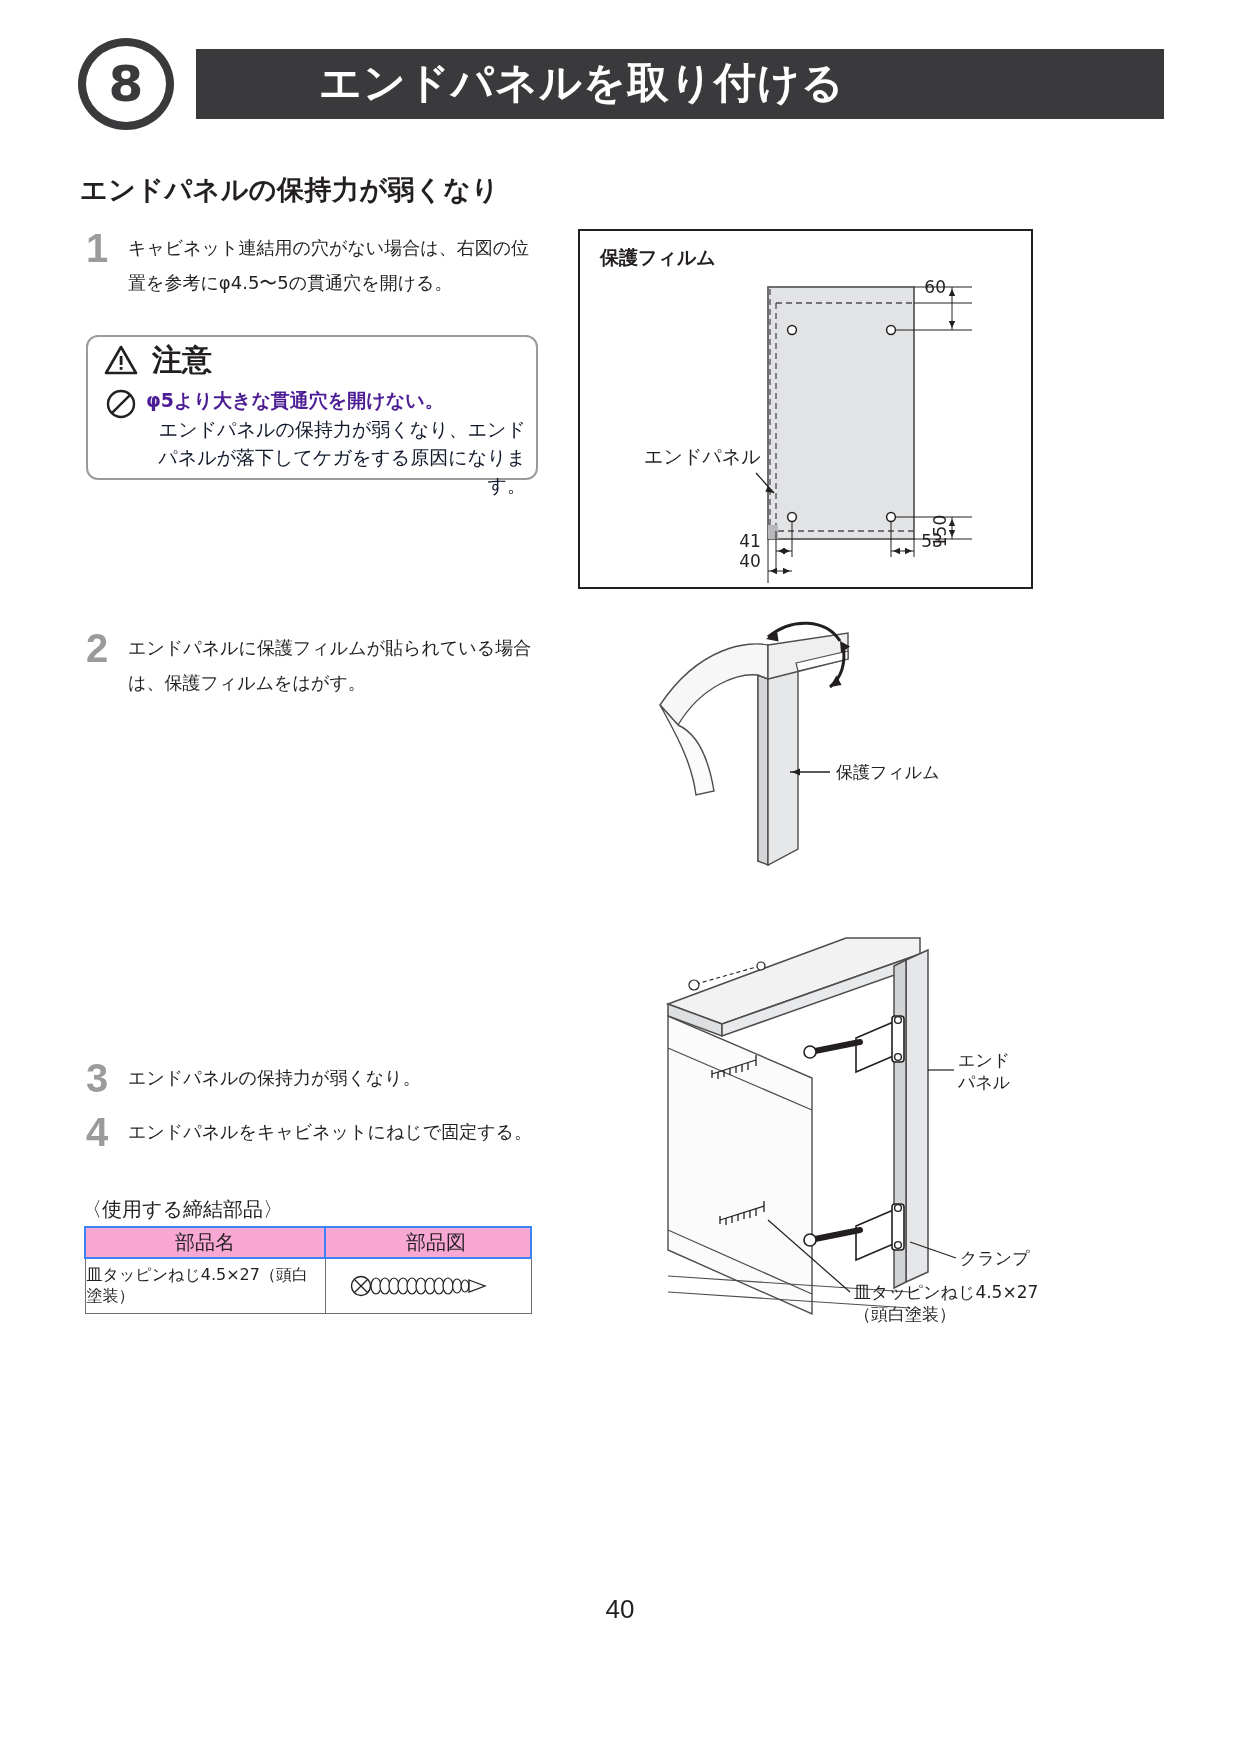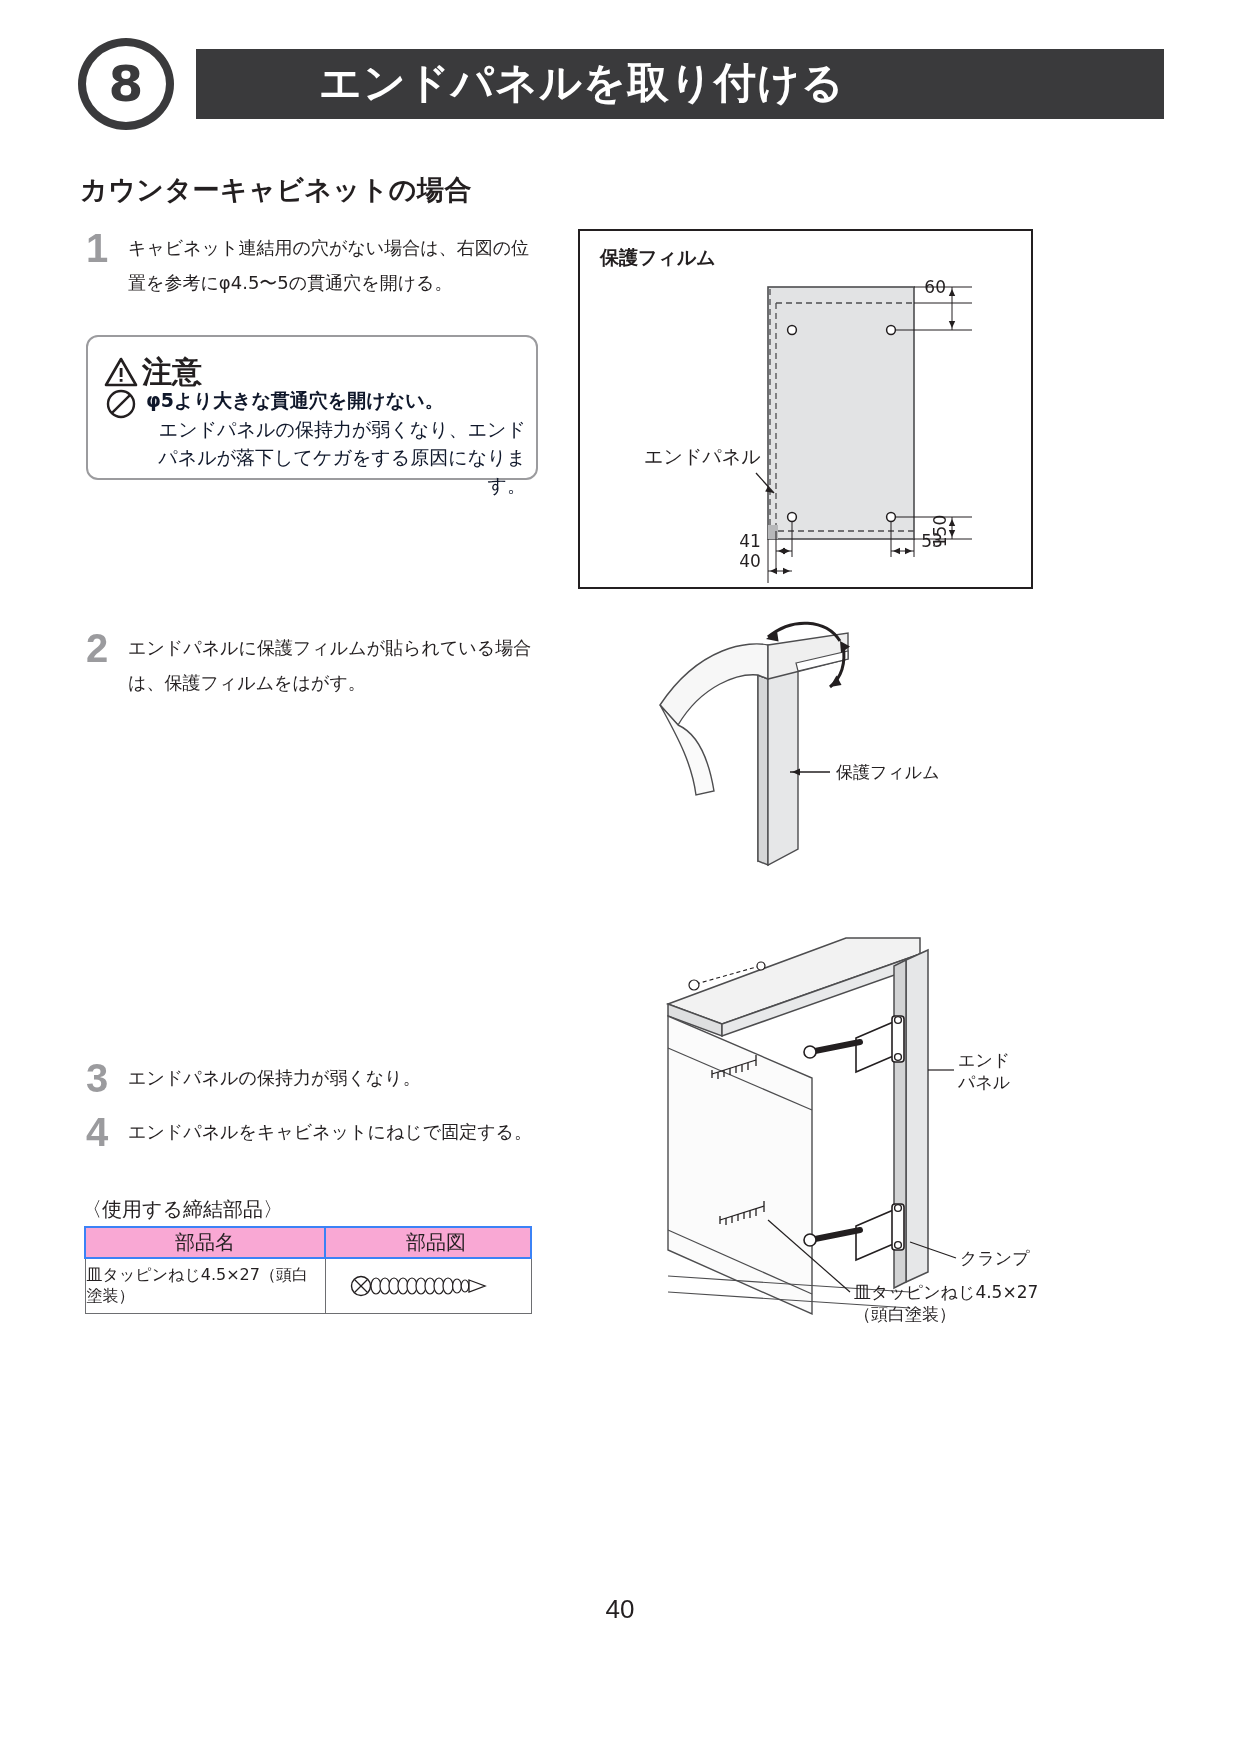--- a/index.html
+++ b/index.html
@@ -68,34 +68,34 @@
   #step3{left:86px;top:1058px;width:460px;}
   #step4{left:86px;top:1112px;width:460px;}
 
   
   .caution{
     position:absolute;left:86px;top:335px;width:452px;height:145px;
     border:2px solid #9b9b9e;border-radius:12px;
     box-sizing:border-box;background:#fff;
   }
   .caution-head{
-    position:absolute;left:16px;top:20px;
-    display:flex;align-items:center;gap:4px;
+    position:absolute;left:16px;top:8px;
+    display:flex;align-items:center;gap:14px;
   }
   .warn-tri{width:34px;height:30px;display:block;}
   .caution-word{
     font-size:30px;font-weight:bold;color:#231f20;line-height:1;
     font-family:"DejaVu Sans","Liberation Sans",sans-serif;
   }
   .prohibit{
     position:absolute;left:18px;top:52px;width:30px;height:30px;
   }
   .caution-b1{
     position:absolute;left:58px;top:50px;
-    font-size:19px;font-weight:bold;color:#0f172a;
+    font-size:19px;font-weight:bold;color:#4c1d95;
     font-family:"DejaVu Sans","Liberation Sans",sans-serif;
     line-height:1.4;
   }
   .caution-b2{
     position:absolute;left:58px;top:78px;width:380px;
     font-size:19px;color:#0f172a;line-height:28px;
     font-family:"DejaVu Sans","Liberation Sans",sans-serif;
     text-align:right;
   }
 
@@ -156,21 +156,21 @@
 <div class="page">
 
   <div class="sec-header">
     <div class="sec-bar"></div>
     <div class="sec-title">エンドパネルを取り付ける</div>
     <div class="sec-circle">
       <div class="sec-num">8</div>
     </div>
   </div>
 
-  <div class="subsection">カウンターキャビネットの場合</div>
+  <div class="subsection">エンドパネルの保持力が弱くなり</div>
 
   <div class="step" id="step1">
     <div class="step-num">1</div>
     <div class="step-text">キャビネット連結用の穴がない場合は、右図の位置を参考にφ4.5〜5の貫通穴を開ける。</div>
   </div>
 
   <div class="caution">
     <div class="caution-head">
       <svg class="warn-tri" viewBox="0 0 34 30">
         <path d="M17 2 L32 28 L2 28 Z" fill="none" stroke="#231f20" stroke-width="2.6" stroke-linejoin="round"></path>

